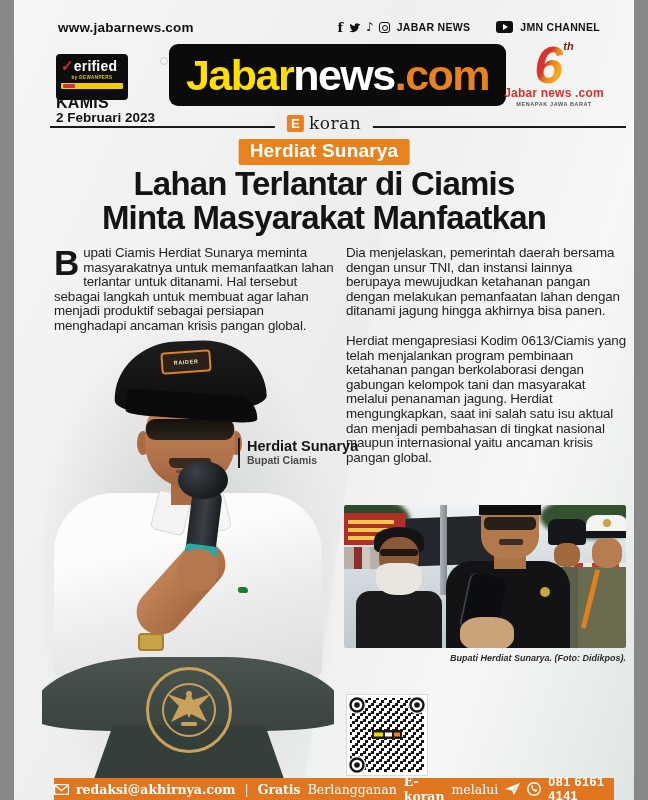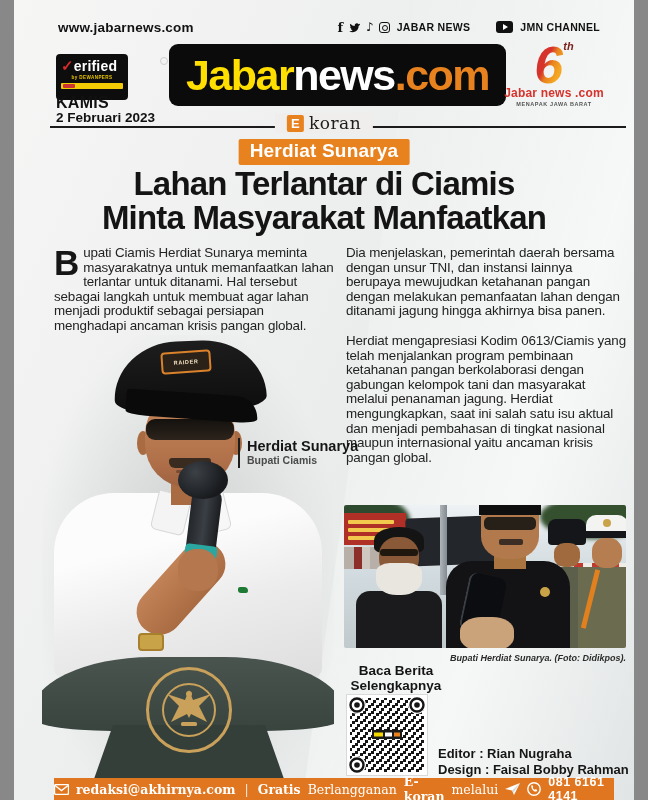--- a/index.html
+++ b/index.html
@@ -292,24 +292,20 @@
     <div class="ms-face"></div>
     <div class="ms-hair"></div>
     <div class="ms-glass"></div>
     <div class="ms-must"></div>
     <div class="ms-pin"></div>
     <div class="ms-phone"></div>
     <div class="ms-hand"></div>
   </div>
   <div class="photo-caption">Bupati Herdiat Sunarya. (Foto: Didikpos).</div>
 
-  <div class="read-more">
-    <div>Baca Berita</div>
-    <div>Selengkapnya</div>
-  </div>
   <div class="qr">
     <svg width="80" height="80" viewBox="0 0 80 80">
       <defs>
         <pattern id="qm" width="8" height="8" patternUnits="userSpaceOnUse">
           <rect x="0" y="0" width="3" height="3" fill="#151515"></rect>
           <rect x="5" y="2" width="3" height="3" fill="#151515"></rect>
           <rect x="2" y="5" width="3" height="3" fill="#151515"></rect>
         </pattern>
       </defs>
       <rect x="0" y="0" width="80" height="80" fill="#fff"></rect>
@@ -323,24 +319,20 @@
       <circle cx="10" cy="70" r="9" fill="#fff"></circle>
         <circle cx="10" cy="70" r="6.5" fill="none" stroke="#151515" stroke-width="2.4"></circle>
         <circle cx="10" cy="70" r="2.8" fill="#151515"></circle>
       <rect x="25" y="35" width="30" height="9" fill="#1a1a1a"></rect>
       <rect x="27" y="37.5" width="9" height="4" fill="#F5D800"></rect>
       <rect x="38" y="37.5" width="7" height="4" fill="#ffffff"></rect>
       <rect x="47" y="37.5" width="6" height="4" fill="#E8821E"></rect>
     </svg>
   </div>
 
-  <div class="credits">
-    <div>Editor : Rian Nugraha</div>
-    <div>Design : Faisal Bobby Rahman</div>
-  </div>
 
   <div class="footer-bar">
     <span class="f-ico">
         <svg width="15" height="11" viewBox="0 0 15 11">
           <rect x="0.5" y="0.5" width="14" height="10" rx="1.5" fill="none" stroke="#fff" stroke-width="1.4"></rect>
           <path d="M1 1.5 L7.5 6.5 L14 1.5" fill="none" stroke="#fff" stroke-width="1.4"></path>
         </svg>
       </span>
     <span class="b">redaksi@akhirnya.com</span>
     <span class="sep">|</span>

